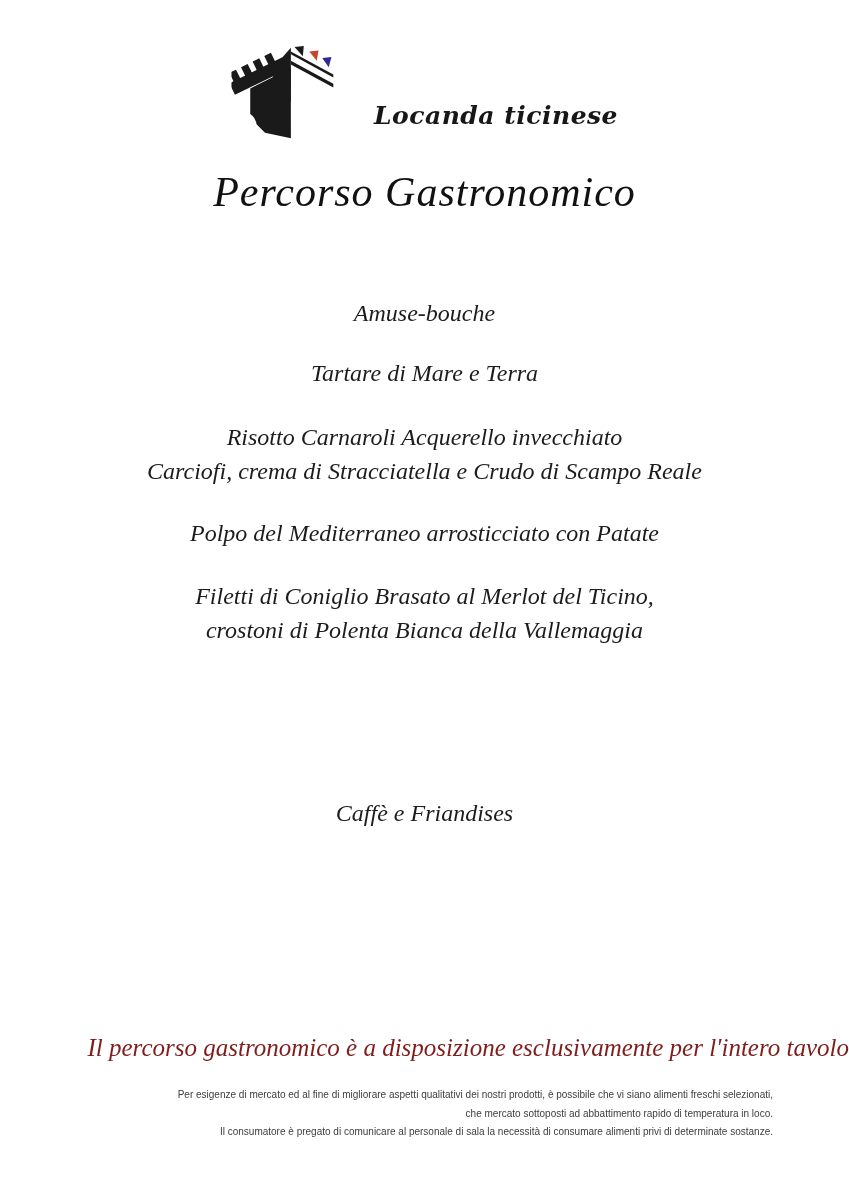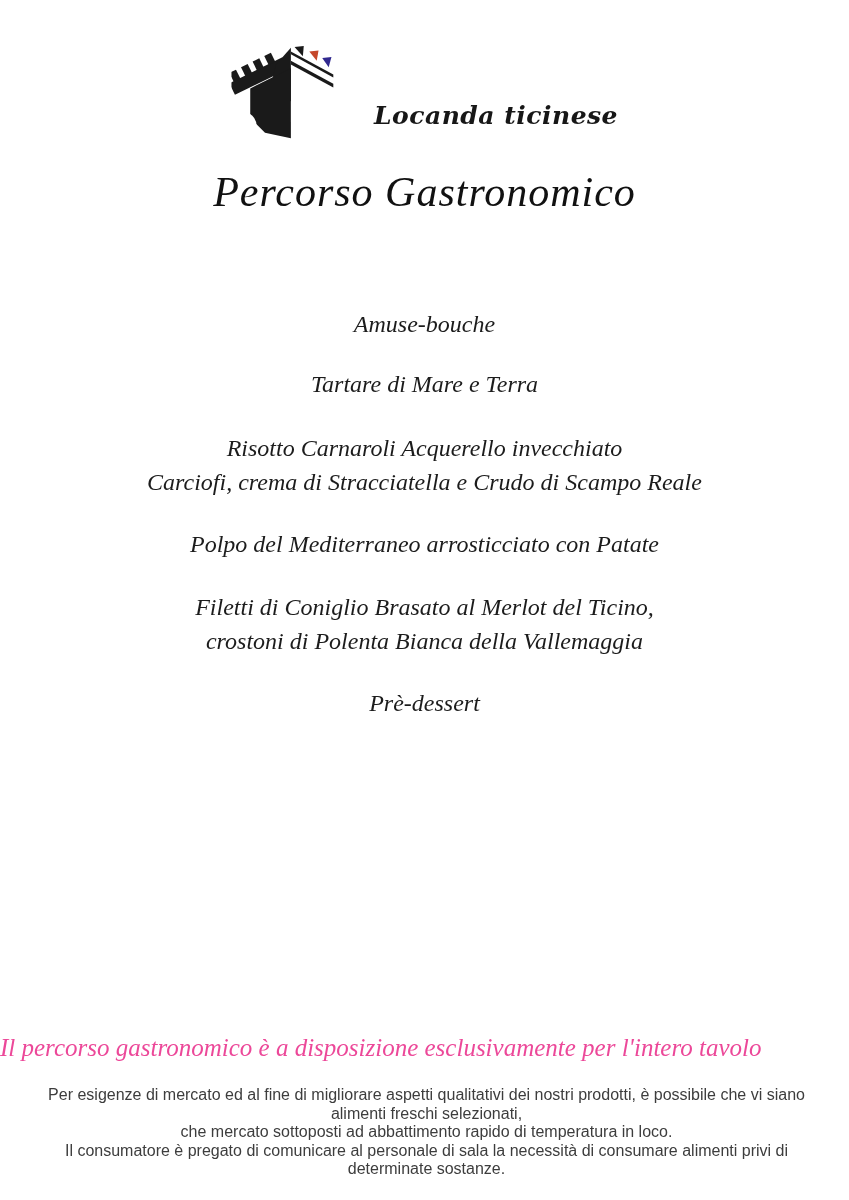--- a/index.html
+++ b/index.html
@@ -57,57 +57,56 @@
   .course {
     position: absolute;
     left: 0;
     width: 100%;
     text-align: center;
     font-style: italic;
     font-size: 24px;
     line-height: 34px;
     white-space: pre-line;
     color: #1c1c1c;
-    margin-top: 11px;
   }
 
   .prices {
     position: absolute;
     top: 885px;
     left: 0;
     width: 100%;
     text-align: center;
     font-style: italic;
     font-size: 24px;
     line-height: 35px;
     color: #1c1c1c;
   }
 
   .note {
     position: absolute;
     top: 1034px;
     left: 0;
     width: 100%;
-    text-align: left;
+    text-align: right;
     font-style: italic;
     font-size: 25px;
-    color: #ec4899;
+    color: #7f1d1d;
   }
 
   
   .disclaimer {
     position: absolute;
     top: 1086px;
     left: 48px;
-    right: 44px;
+    right: 76px;
     font-family: "Liberation Sans", sans-serif;
-    font-size: 16px;
+    font-size: 10px;
     line-height: 18.5px;
     color: #3d3d3d;
-    text-align: center;
+    text-align: right;
   }
 </style>
 </head>
 <body>
 
 <div class="page">
 
   <header class="logo">
     <svg class="castle" viewBox="0 0 112 104" aria-hidden="true">
 
@@ -137,21 +136,21 @@
 
   <h1 class="title">Percorso Gastronomico</h1>
 
   <div class="course" style="top:296px">Amuse-bouche</div>
   <div class="course" style="top:420px">Risotto Carnaroli Acquerello invecchiato
 Carciofi, crema di Stracciatella e Crudo di Scampo Reale</div>
   <div class="course" style="top:356px">Tartare di Mare e Terra</div>
   <div class="course" style="top:516px">Polpo del Mediterraneo arrosticciato con Patate</div>
   <div class="course" style="top:579px">Filetti di Coniglio Brasato al Merlot del Ticino,
 crostoni di Polenta Bianca della Vallemaggia</div>
-  <div class="course" style="top:675px">Prè-dessert</div>
+  <div class="course" style="top:796px">Caffè e Friandises</div>
 
 
   <div class="note">Il percorso gastronomico è a disposizione esclusivamente per l'intero tavolo</div>
 
   <footer class="disclaimer">
     <div>Per esigenze di mercato ed al fine di migliorare aspetti qualitativi dei nostri prodotti, è possibile che vi siano alimenti freschi selezionati,</div>
     <div>che mercato sottoposti ad abbattimento rapido di temperatura in loco.</div>
     <div>Il consumatore è pregato di comunicare al personale di sala la necessità di consumare alimenti privi di determinate sostanze.</div>
   </footer>
 

